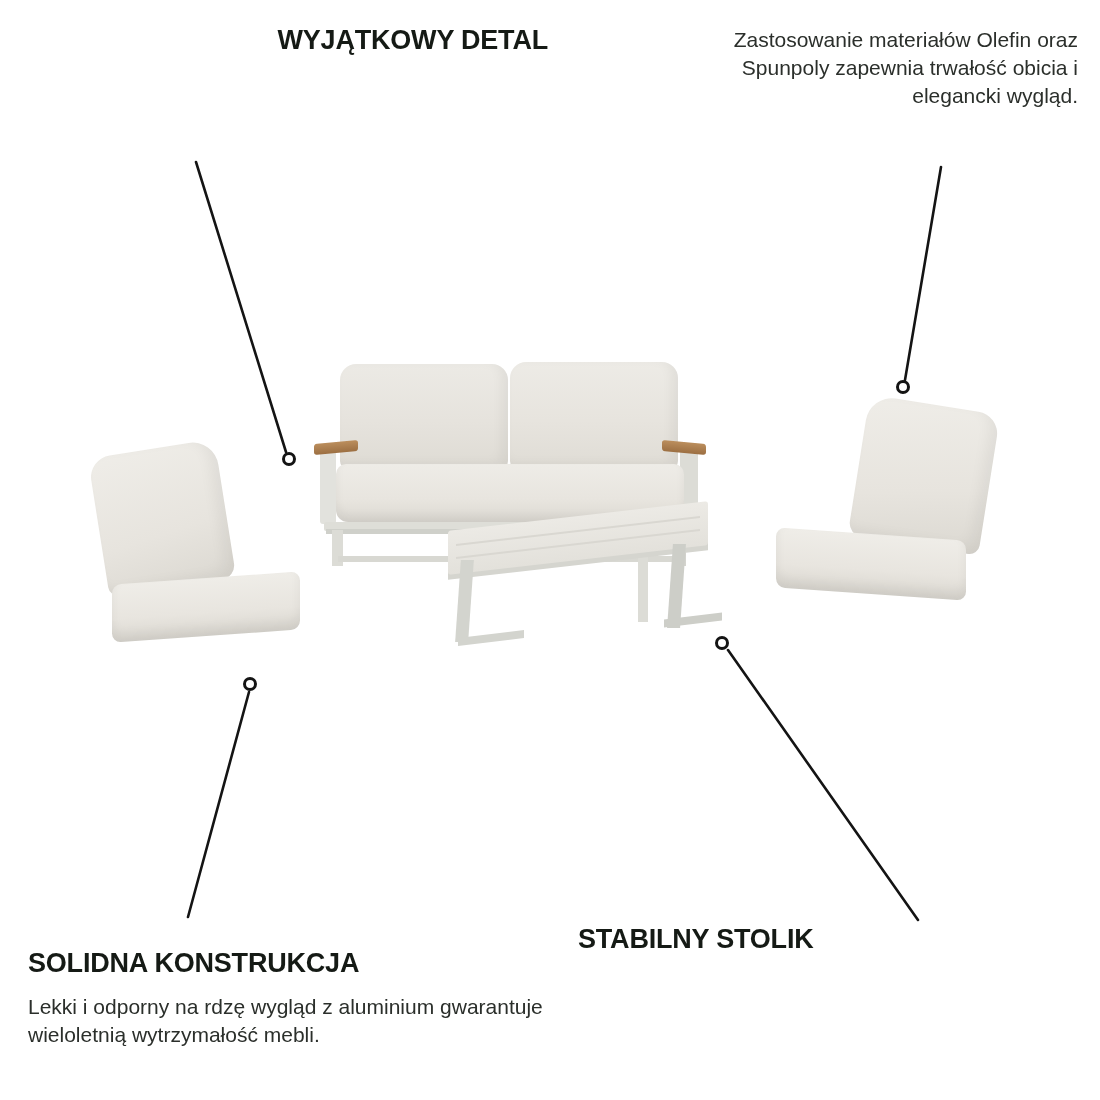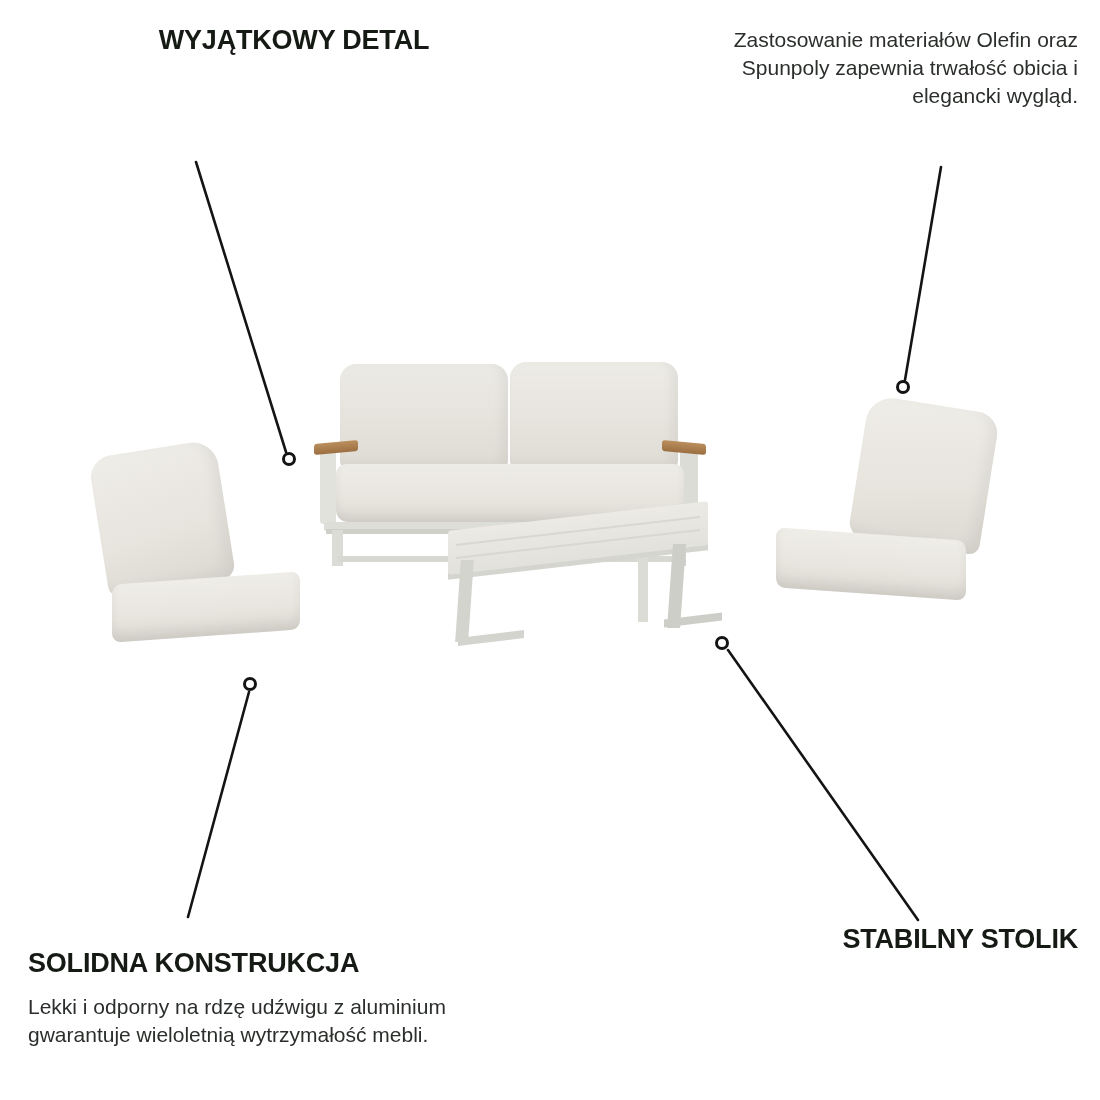--- a/index.html
+++ b/index.html
@@ -21,24 +21,24 @@
     letter-spacing:-0.2px;
     color:#151a15;
   }
   .callout p{
     margin:0;
     font-size:21px;
     line-height:1.34;
     color:#2b2f2b;
     font-weight:normal;
   }
-  #callout-top-left{left:28px;top:26px;width:520px;text-align:center;margin-left:6px;}
+  #callout-top-left{left:28px;top:26px;width:520px;text-align:right;}
   #callout-top-right{right:22px;top:26px;width:430px;text-align:right;}
   #callout-bottom-left{left:28px;top:907px;width:520px;text-align:left;margin-top:42px;}
-  #callout-bottom-right{right:22px;top:925px;width:500px;text-align:right;}
+  #callout-bottom-right{right:22px;top:925px;width:500px;text-align:left;}
 
   
   .leaders{position:absolute;left:0;top:0;width:1100px;height:1100px;pointer-events:none;}
 
   
   .photo{position:absolute;left:0;top:330px;width:1100px;height:390px;}
 
   
   .fr{position:absolute;}               
   .cu{position:absolute;}               
@@ -211,20 +211,20 @@
   <div class="callout" id="callout-top-left">
     <h2>WYJĄTKOWY DETAL</h2>
   </div>
 
   <div class="callout" id="callout-top-right">
     <p>Zastosowanie materiałów Olefin oraz Spunpoly zapewnia trwałość obicia i elegancki wygląd.</p>
   </div>
 
   <div class="callout" id="callout-bottom-left">
     <h2>SOLIDNA KONSTRUKCJA</h2>
-    <p>Lekki i odporny na rdzę udźwigu z aluminium gwarantuje wieloletnią wytrzymałość mebli.</p>
+    <p>Lekki i odporny na rdzę wygląd z aluminium gwarantuje wieloletnią wytrzymałość mebli.</p>
   </div>
 
   <div class="callout" id="callout-bottom-right">
     <h2>STABILNY STOLIK</h2>
   </div>
 
 </div>
 
 </body></html>

